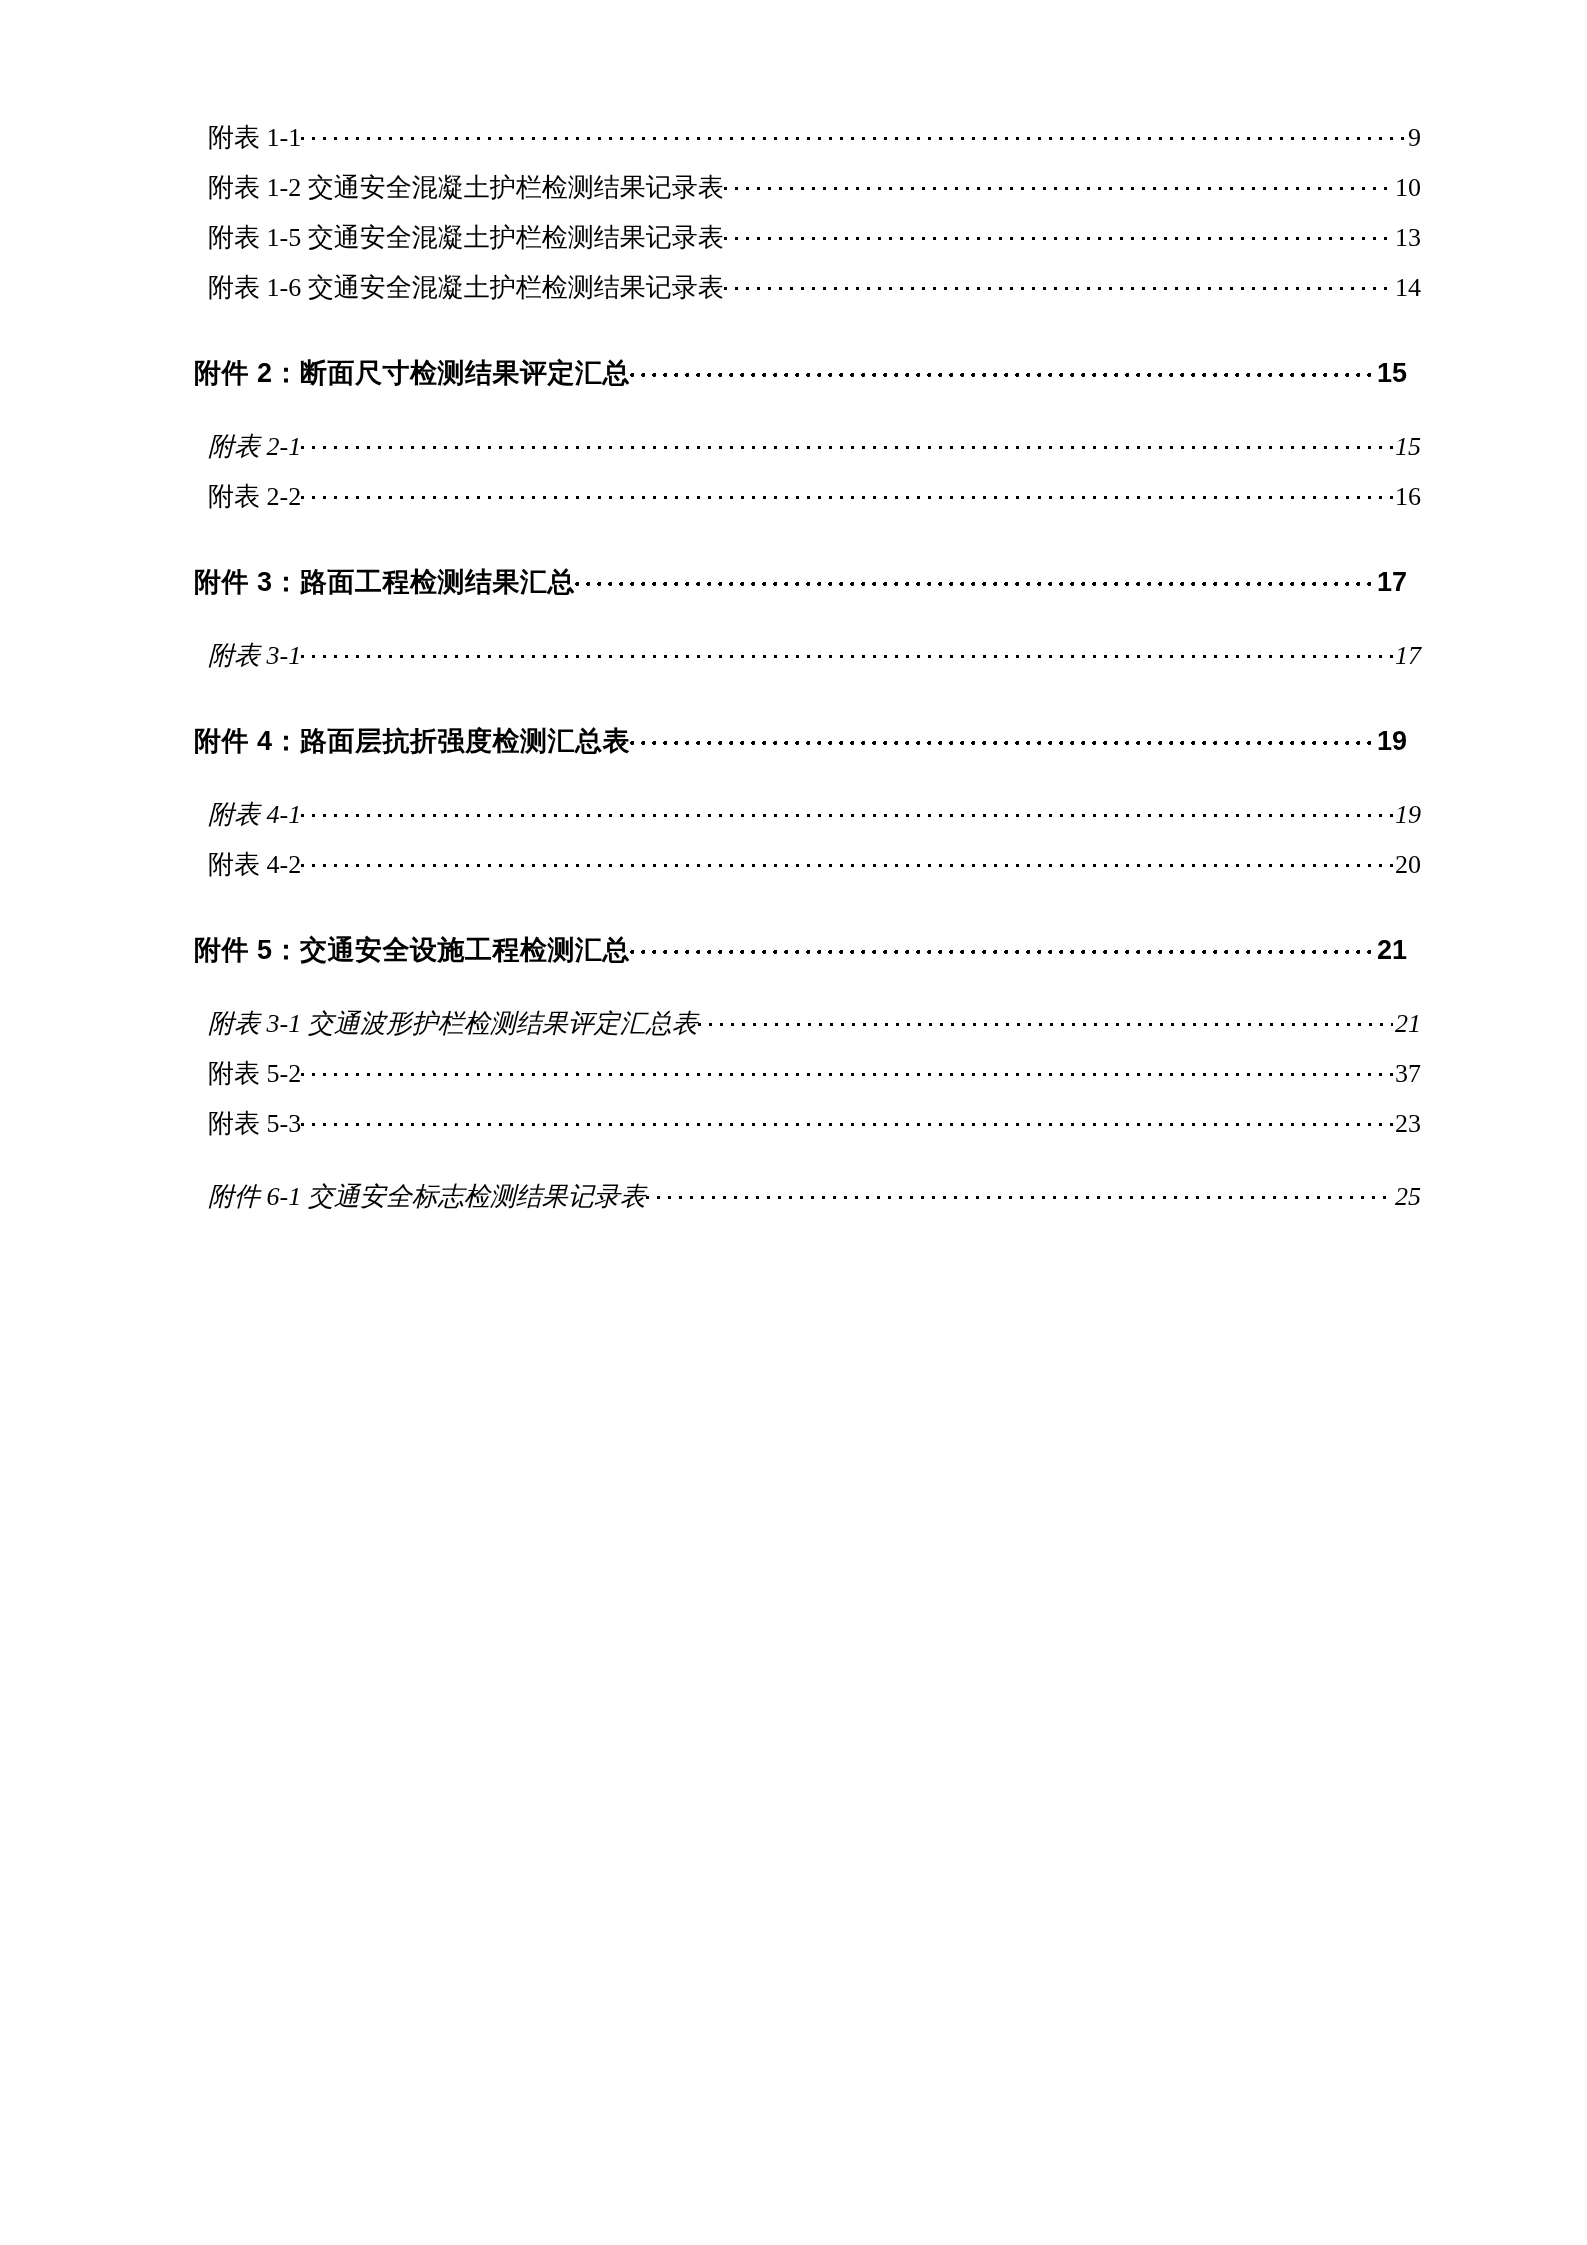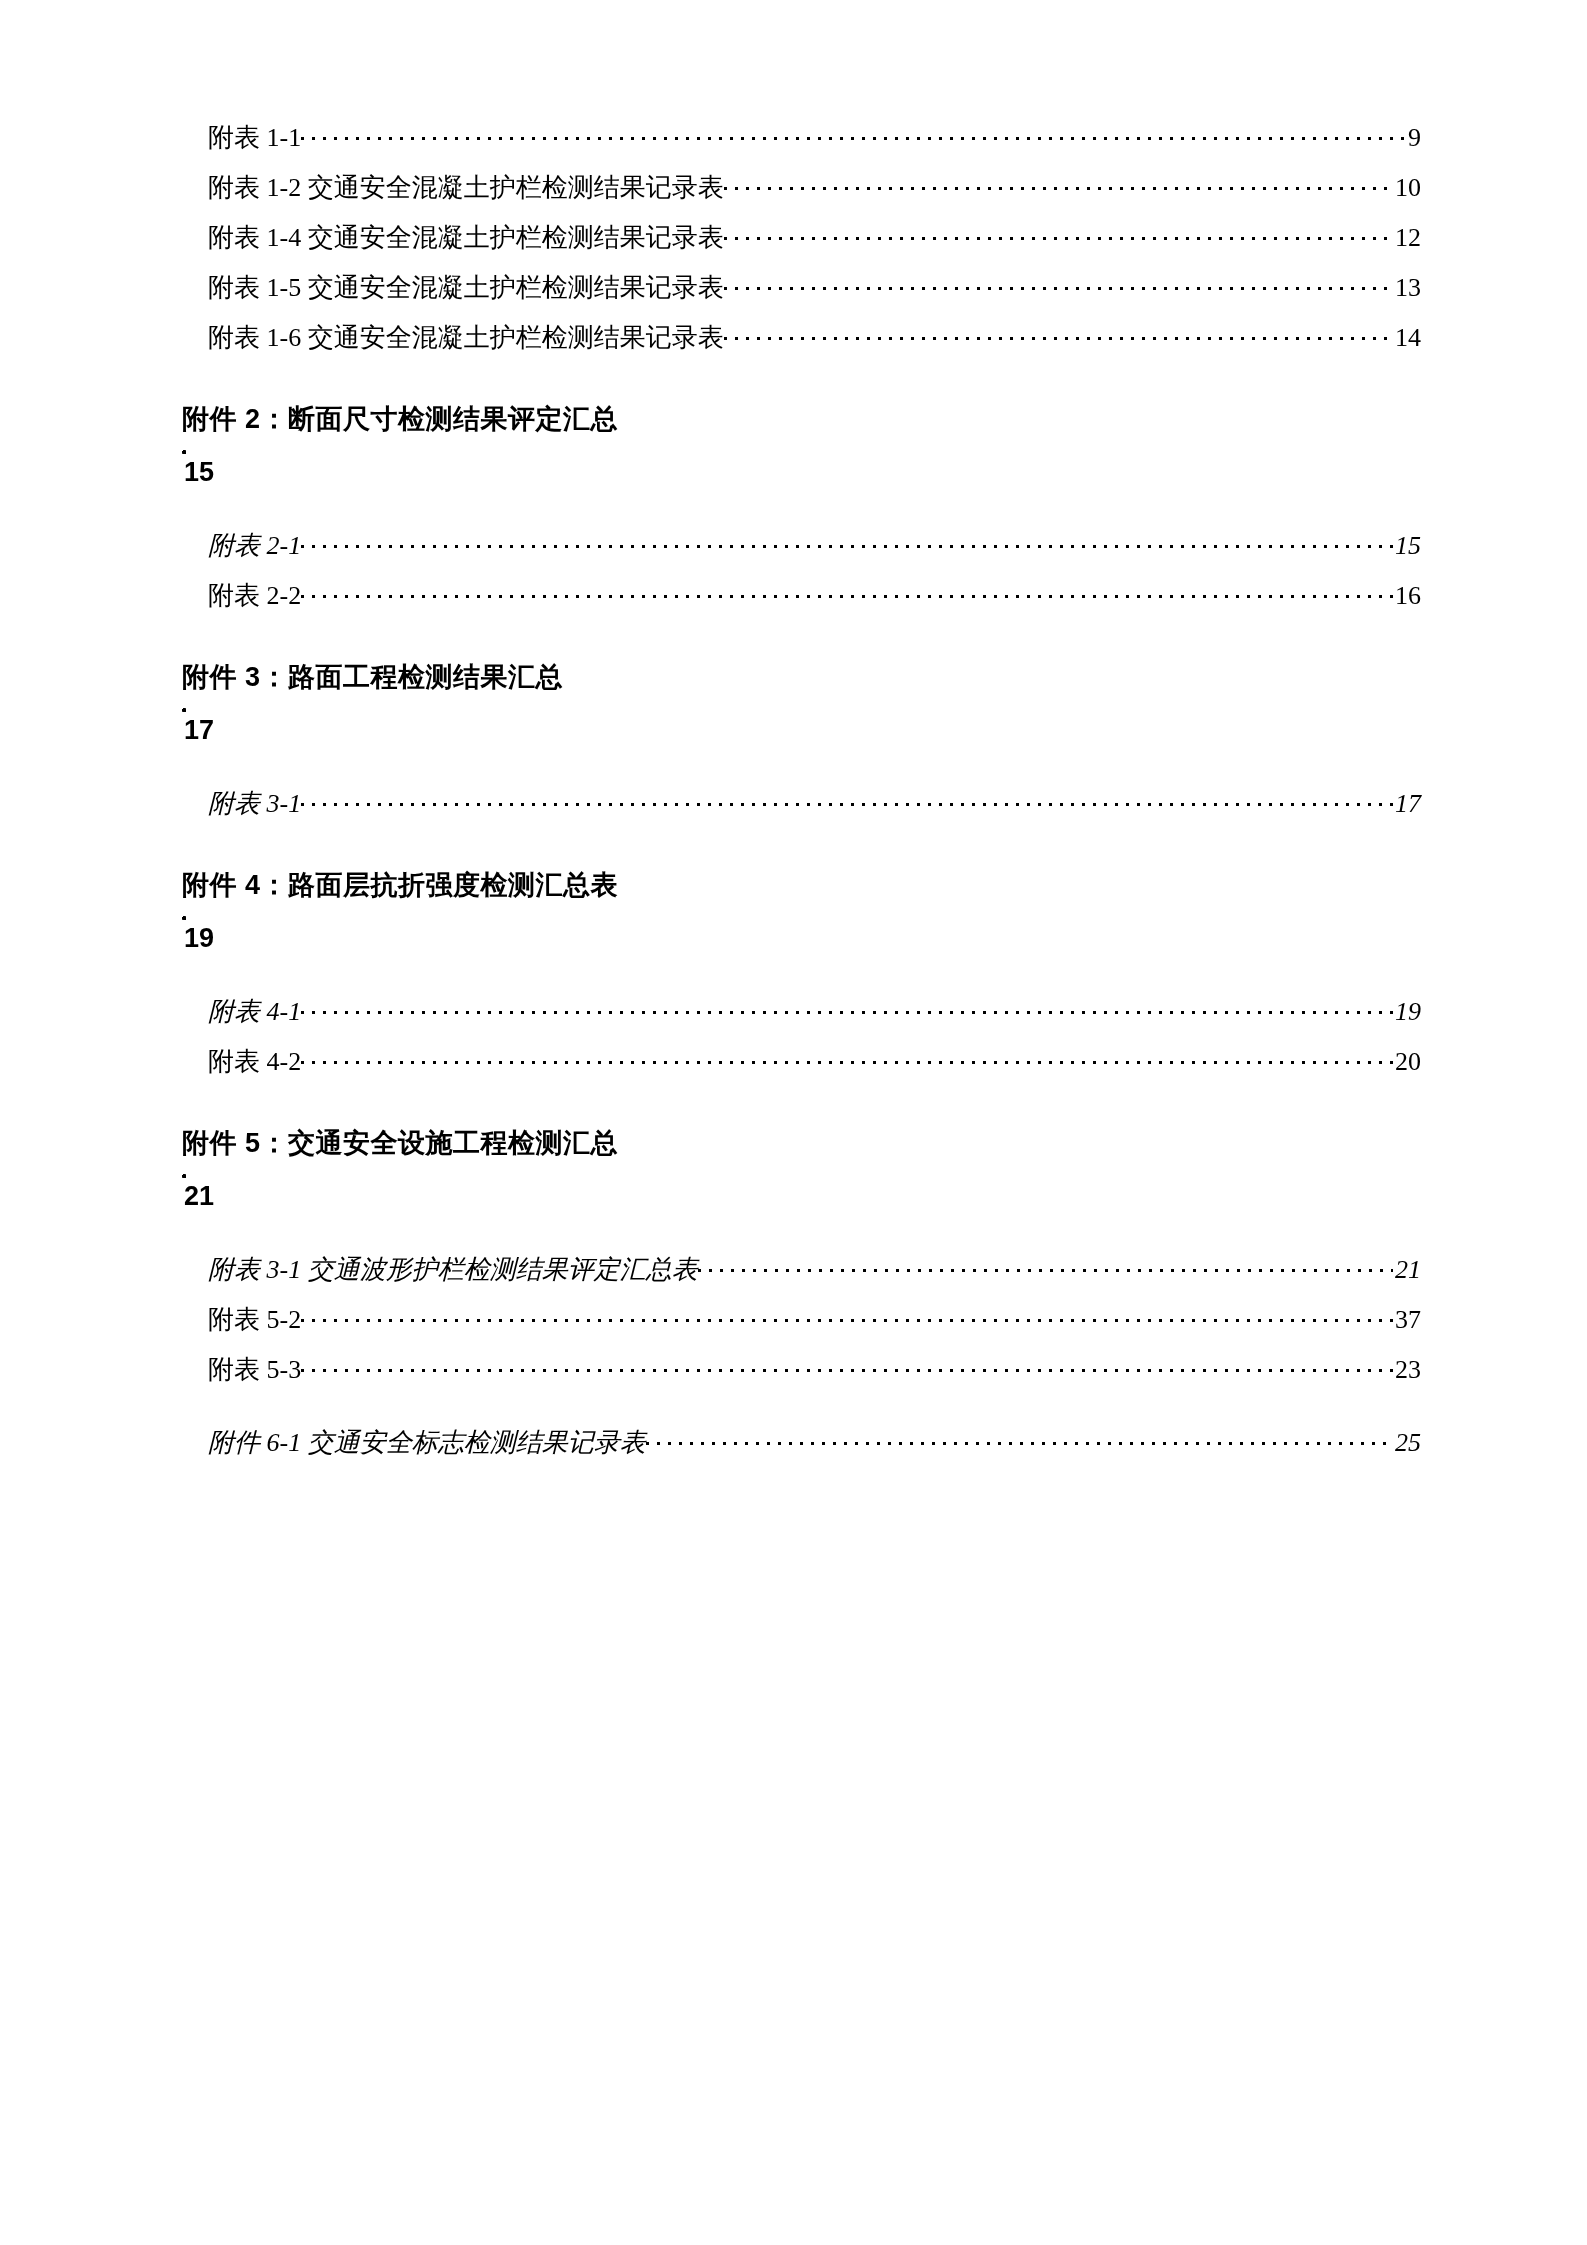--- a/index.html
+++ b/index.html
@@ -65,24 +65,23 @@
     flex: 0 0 auto;
     white-space: nowrap;
     font-size: 26px;
     line-height: 1;
     text-align: right;
     padding-left: 2px;
   }
 
   
   .level-1 {
-    margin-left: 0px;
+    margin-left: 12px;
     margin-top: 47px;
     margin-bottom: 0px;
-    flex-direction: column;
   }
   .level-1 .entry-title,
   .level-1 .entry-page {
     font-weight: bold;
     font-size: 27px;
     font-family: "Liberation Sans", "DejaVu Sans", sans-serif;
   }
   .level-1 .entry-title {
     letter-spacing: 0.5px;
   }
@@ -134,25 +133,20 @@
         <span class="entry-title">附表 1-1</span>
         <span class="entry-leader"></span>
         <span class="entry-page">9</span>
       </div>
       <div class="toc-entry level-2">
         <span class="entry-title">附表 1-2 交通安全混凝土护栏检测结果记录表</span>
         <span class="entry-leader"></span>
         <span class="entry-page">10</span>
       </div>
       <div class="toc-entry level-2">
-        <span class="entry-title">附表 1-4 交通安全混凝土护栏检测结果记录表</span>
-        <span class="entry-leader"></span>
-        <span class="entry-page">12</span>
-      </div>
-      <div class="toc-entry level-2">
         <span class="entry-title">附表 1-5 交通安全混凝土护栏检测结果记录表</span>
         <span class="entry-leader"></span>
         <span class="entry-page">13</span>
       </div>
       <div class="toc-entry level-2">
         <span class="entry-title">附表 1-6 交通安全混凝土护栏检测结果记录表</span>
         <span class="entry-leader"></span>
         <span class="entry-page">14</span>
       </div>
       <div class="toc-entry level-1 gap-before">

